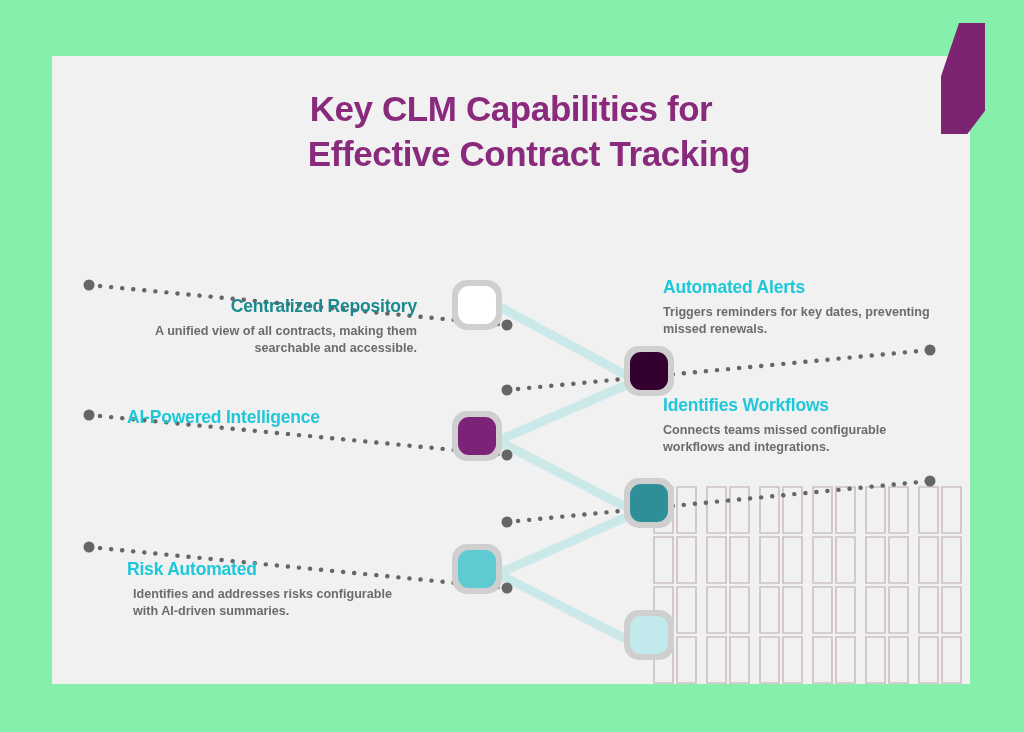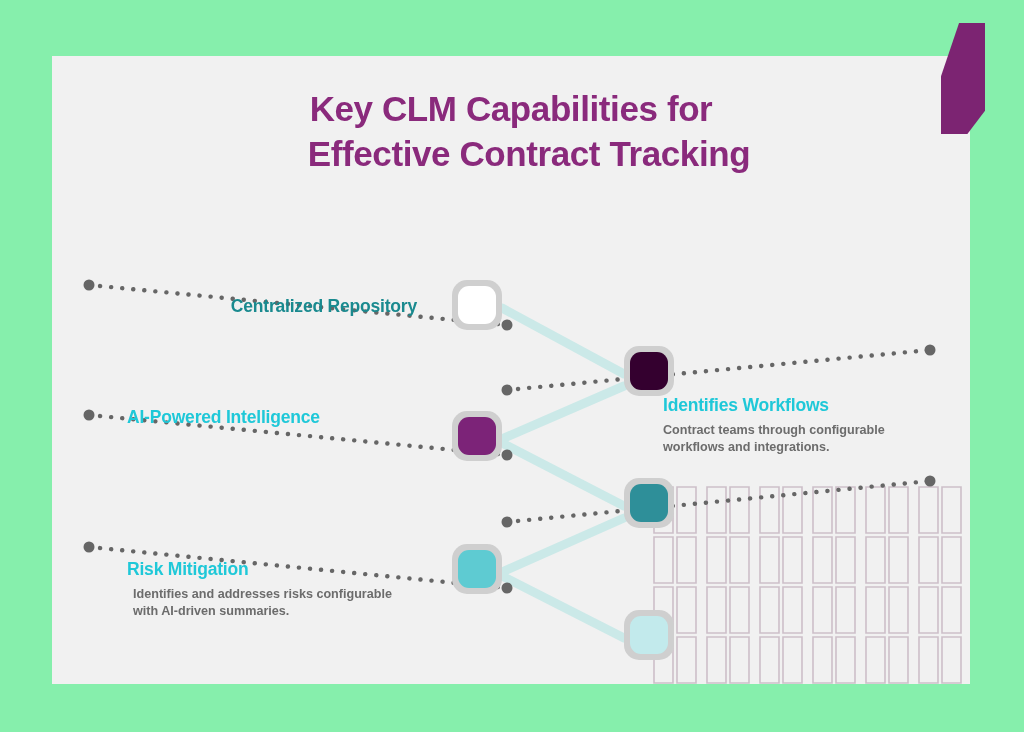--- a/index.html
+++ b/index.html
@@ -138,34 +138,39 @@
     </div>
     <div class="chip" style="left:400px; top:488px;">
       <div class="inner" style="background:#5ecbd2"></div>
     </div>
     <div class="chip" style="left:572px; top:554px;">
       <div class="inner" style="background:#c2eaec"></div>
     </div>
 
     <div class="block left" style="left:35px; top:240px; width:330px;text-align:right;">
       <div class="head" style="color:#1a8a8f">Centralized Repository</div>
+      <div class="body">A unified view of all contracts, making them searchable and accessible.</div>
     </div>
 
     <div class="block left" style="left:35px; top:351px; width:340px;">
       <div class="head" style="color:#1fc8d8">AI-Powered Intelligence</div>
     </div>
 
     <div class="block left" style="left:35px; top:503px; width:330px;">
-      <div class="head" style="color:#1fc8d8">Risk Mitigation</div>
+      <div class="head" style="color:#1fc8d8">Risk Automated</div>
       <div class="body">Identifies and addresses risks configurable with AI-driven summaries.</div>
     </div>
 
+    <div class="block right" style="left:611px; top:221px; width:290px;">
+      <div class="head" style="color:#1fc8d8">Automated Alerts</div>
+      <div class="body">Triggers reminders for key dates, preventing missed renewals.</div>
+    </div>
 
     <div class="block right" style="left:611px; top:339px; width:260px;">
       <div class="head" style="color:#1fc8d8">Identifies Workflows</div>
-      <div class="body">Contract teams through configurable workflows and integrations.</div>
+      <div class="body">Connects teams missed configurable workflows and integrations.</div>
     </div>
 
   </div>
 
   <div id="corner-wedge"></div>
 
 </div>
 
 </body></html>

